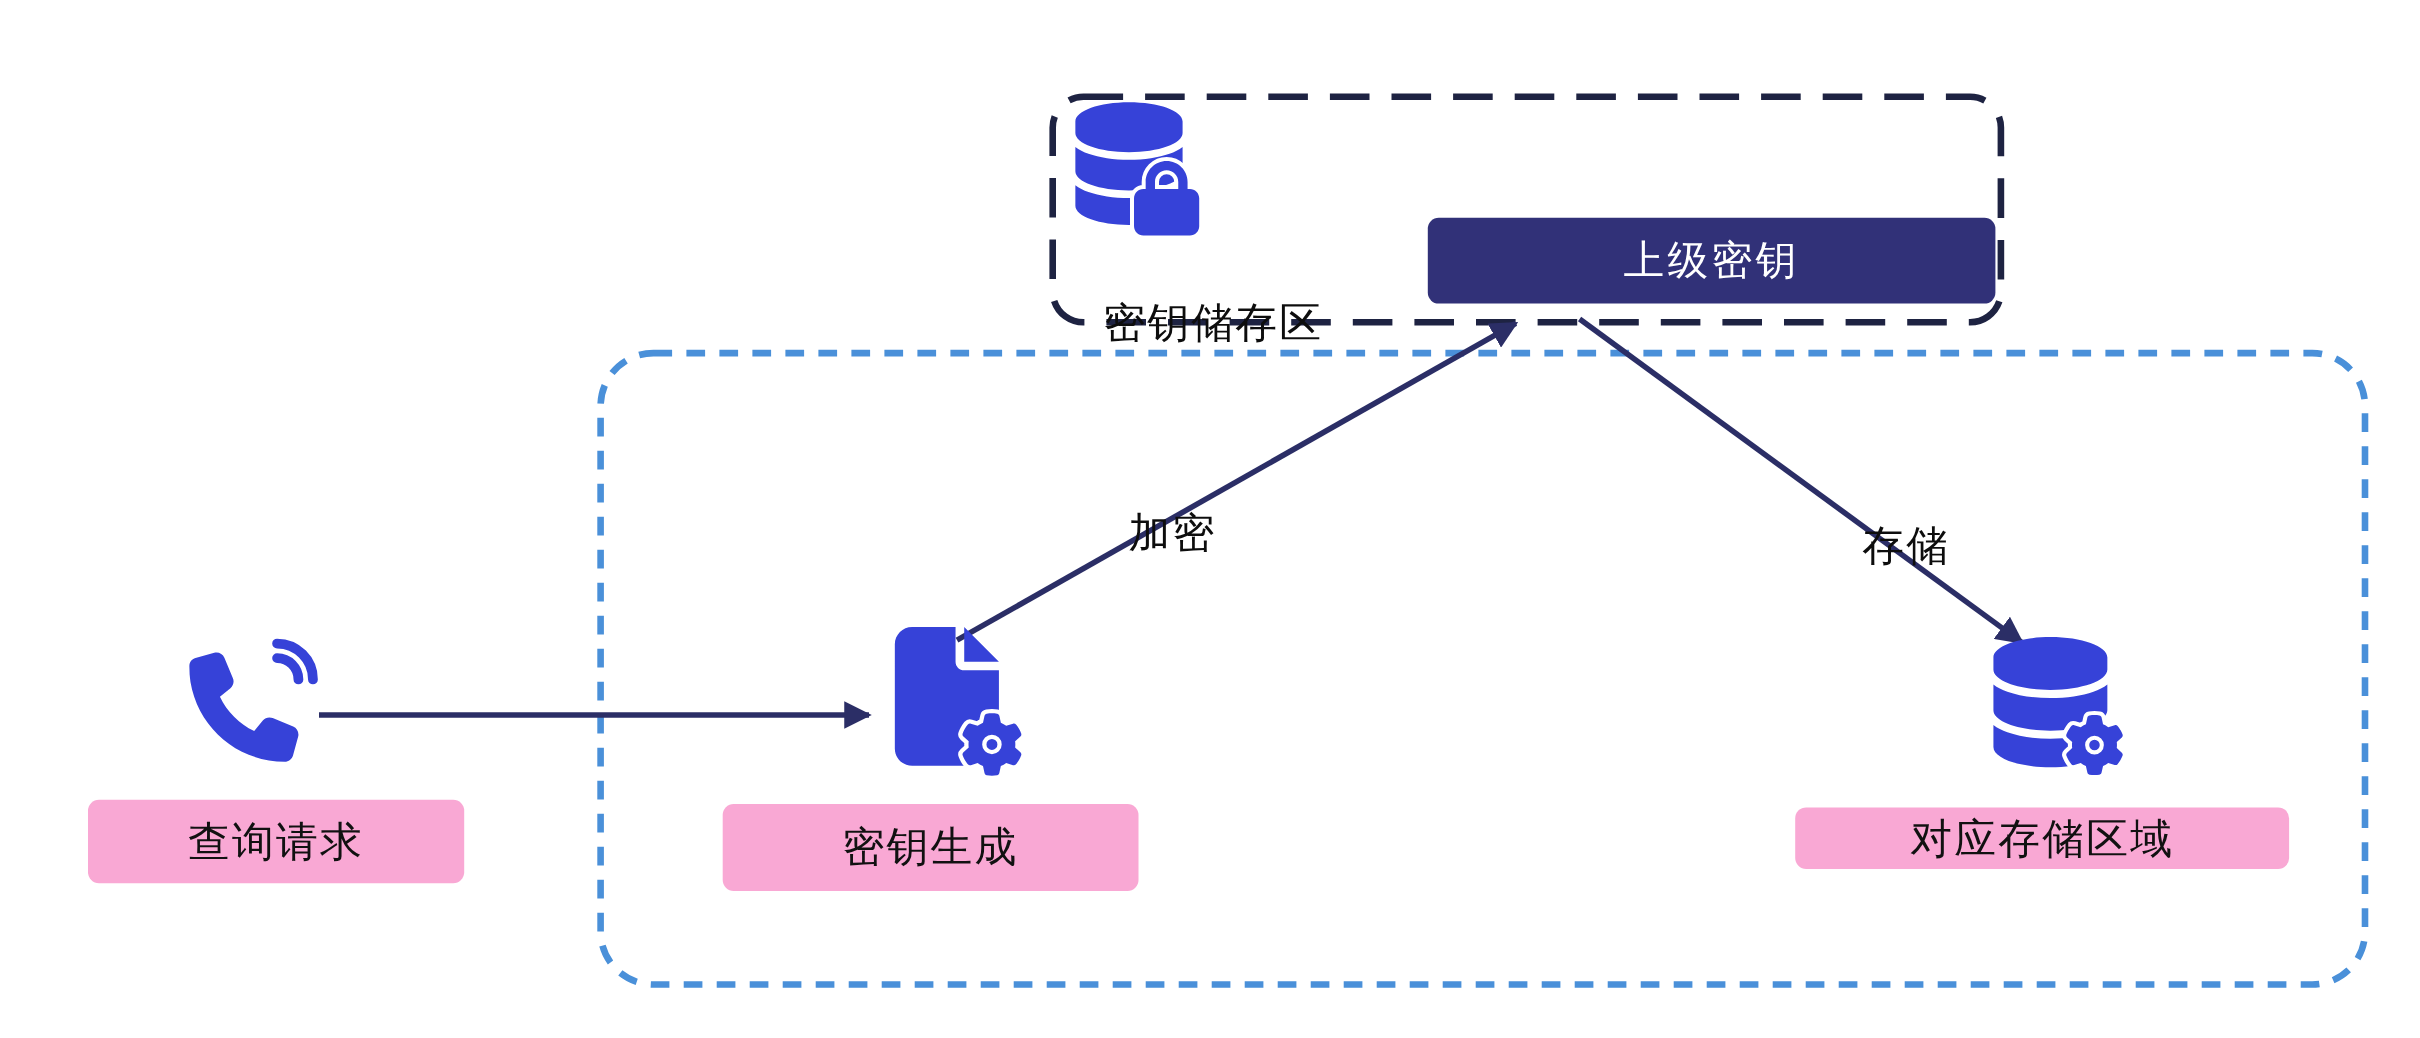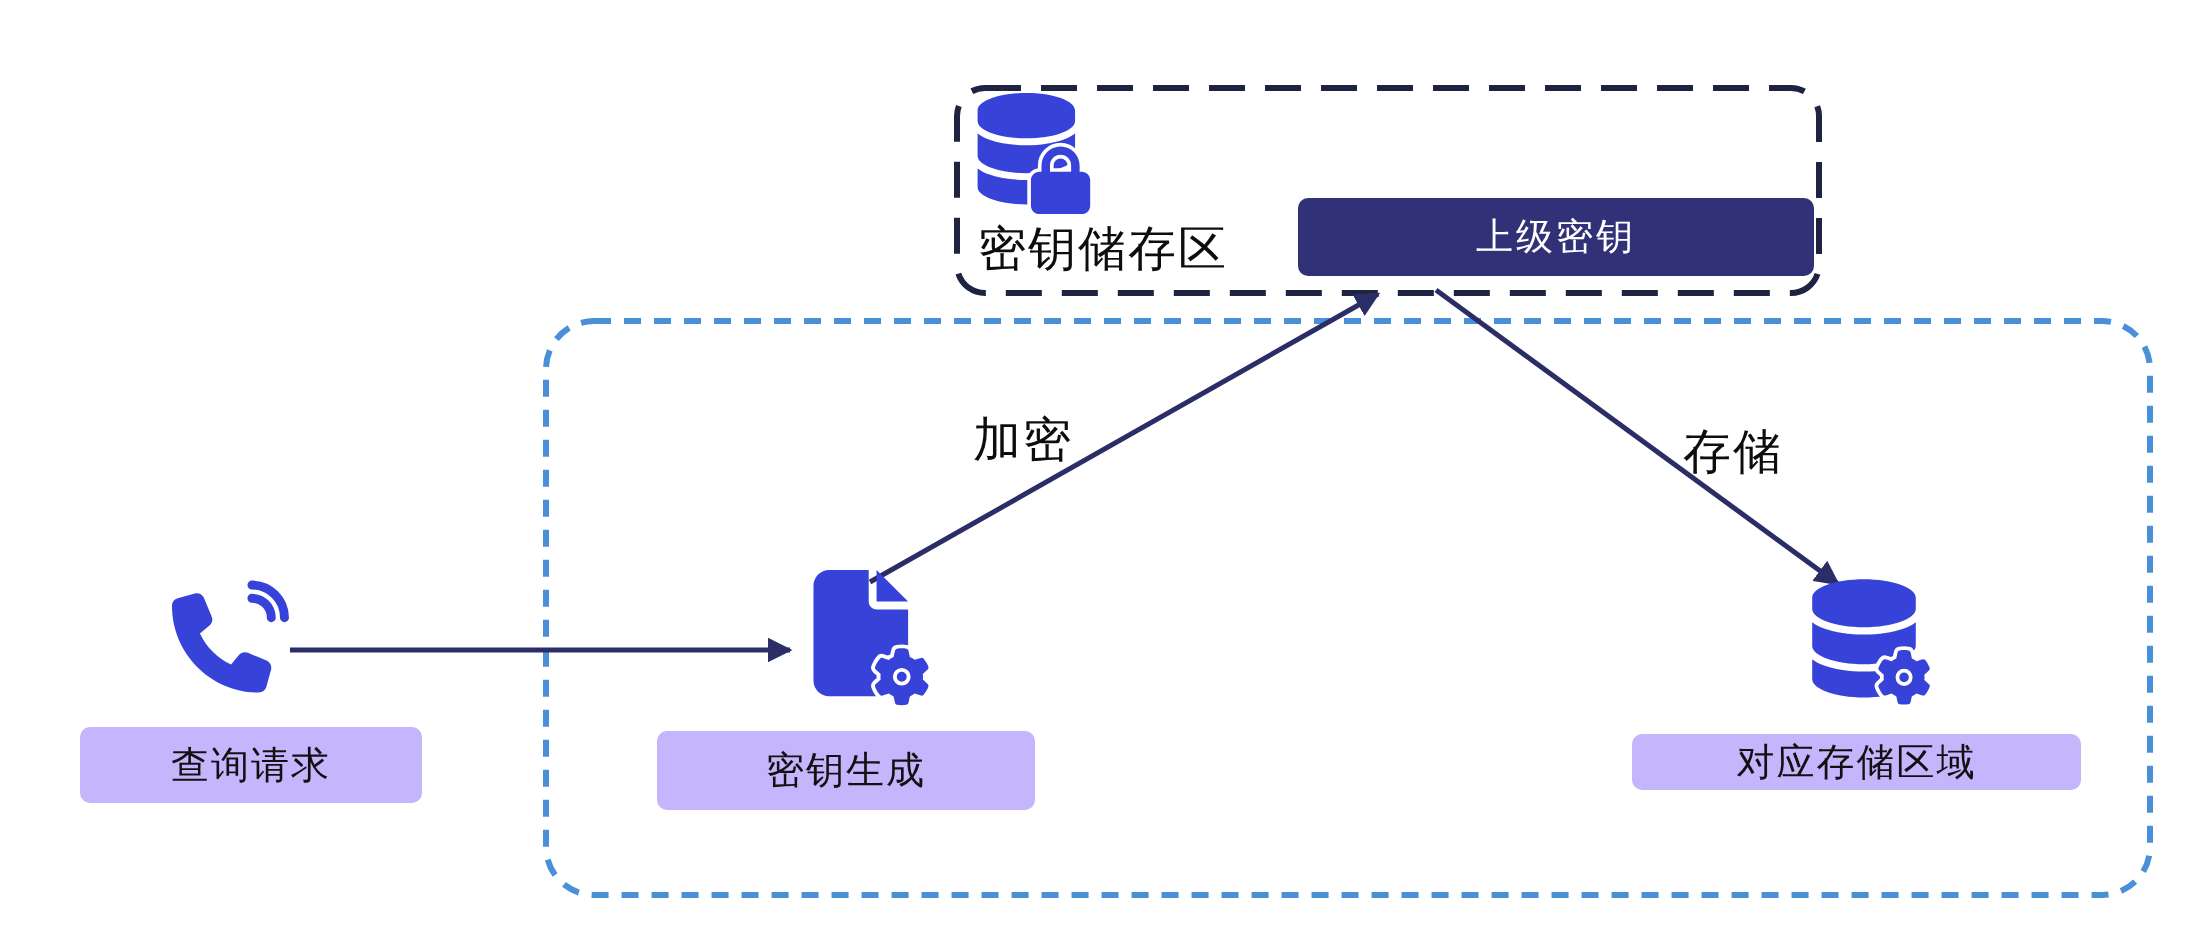--- a/index.html
+++ b/index.html
@@ -31,61 +31,62 @@
   }
   .wave {
     fill: none;
     stroke: #3642d8;
     stroke-linecap: round;
   }
   
   .node-label {
     position: absolute;
     z-index: 4;
-    background: #c4b5fd;
+    background: #f9a8d4;
     border-radius: 10px;
     color: #111111;
     font-size: 38px;
     font-weight: 500;
     letter-spacing: 2px;
     display: flex;
     align-items: center;
     justify-content: center;
   }
   .plain-label {
     position: absolute;
     z-index: 4;
     color: #0d0d0d;
-    font-size: 48px;
+    font-size: 38px;
     font-weight: 500;
     letter-spacing: 2px;
     display: flex;
     align-items: center;
     justify-content: center;
+    margin-top: 44px;
   }
   .master-key-box {
     position: absolute;
     z-index: 4;
     left: 1298px; top: 198px;
     width: 516px; height: 78px;
     background: #313178;
     border-radius: 10px;
     color: #ffffff;
     font-size: 37px;
     font-weight: 400;
     letter-spacing: 3px;
     display: flex;
     align-items: center;
     justify-content: center;
   }
   #key-storage-label   { left: 958px;  top: 222px; width: 290px; height: 54px; }
   #query-label         { left: 80px;   top: 727px; width: 342px; height: 76px; }
   #keygen-label        { left: 657px;  top: 731px; width: 378px; height: 79px; }
   #storage-label       { left: 1632px; top: 734px; width: 449px; height: 56px; }
-  #encrypt-edge-label  { left: 948px;  top: 412px; width: 150px; height: 56px; }
+  #encrypt-edge-label  { left: 991px;  top: 412px; width: 150px; height: 56px; }
   #store-edge-label    { left: 1658px; top: 424px; width: 150px; height: 56px; }
 
   #icon-db-lock  { left: 968px;  top: 92px;  width: 128px; height: 128px; }
   #icon-phone    { left: 172px;  top: 580px; width: 128px; height: 118px; }
   #icon-file-gear{ left: 795px;  top: 570px; width: 138px; height: 138px; }
   #icon-db-gear  { left: 1802px; top: 578px; width: 136px; height: 136px; }
 </style>
 </head>
 <body>
 

